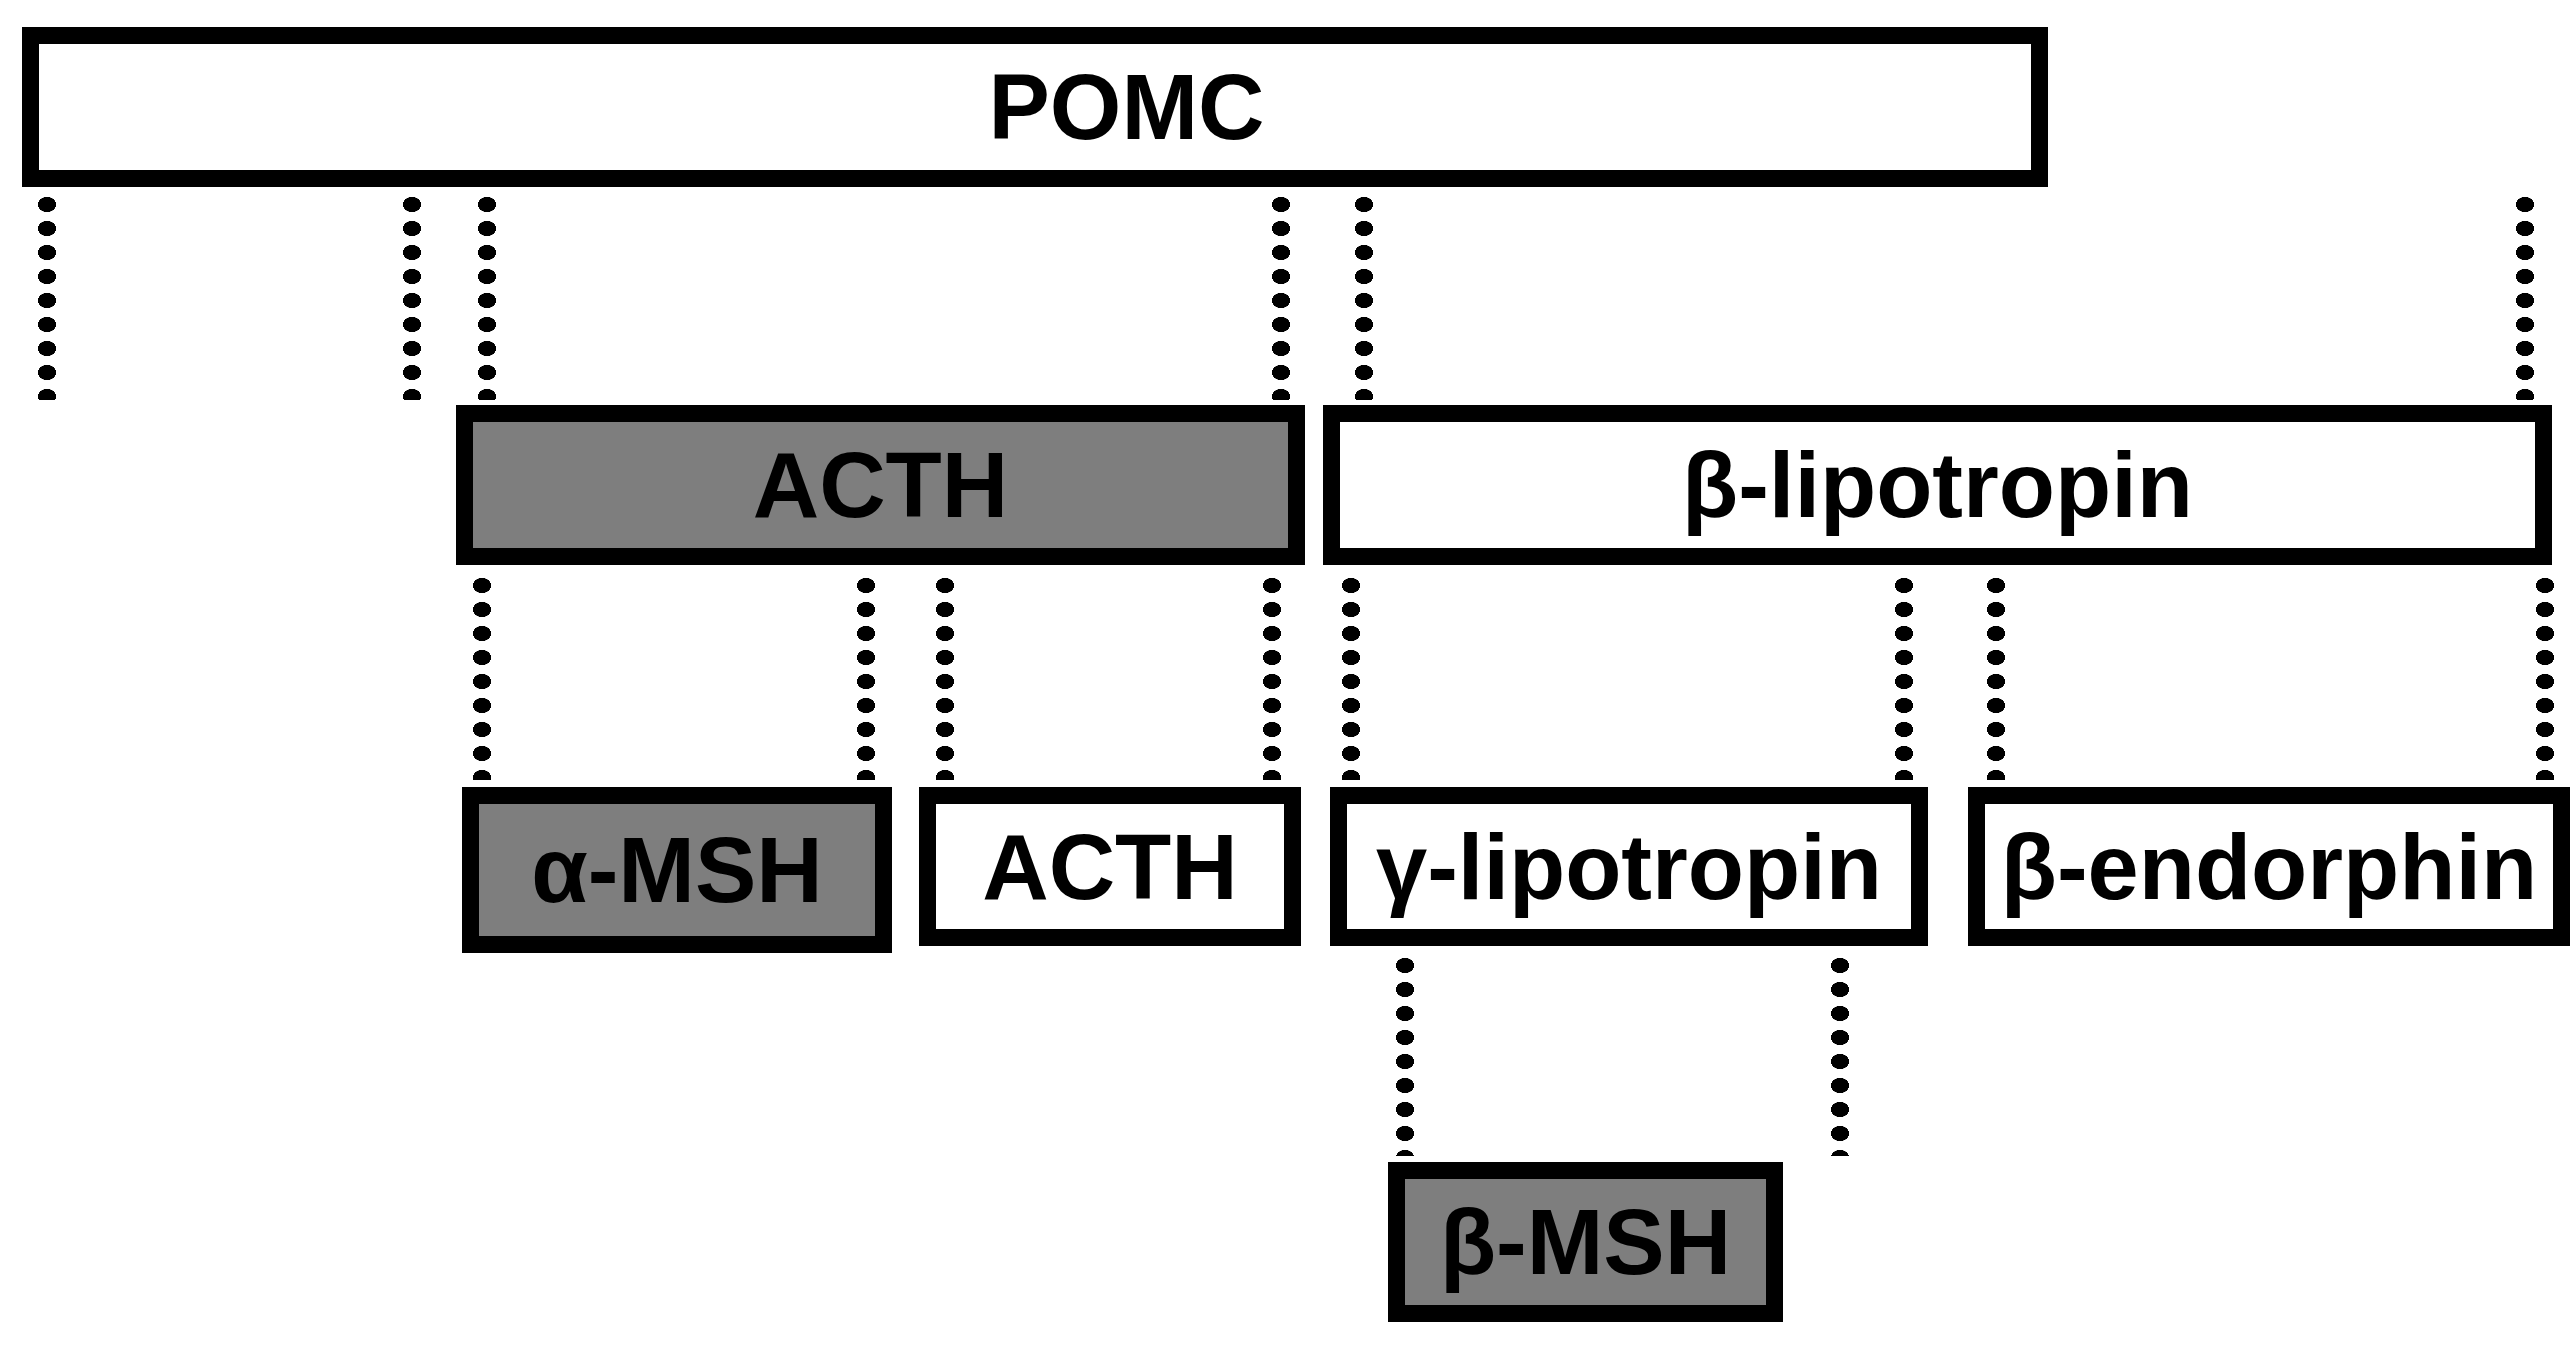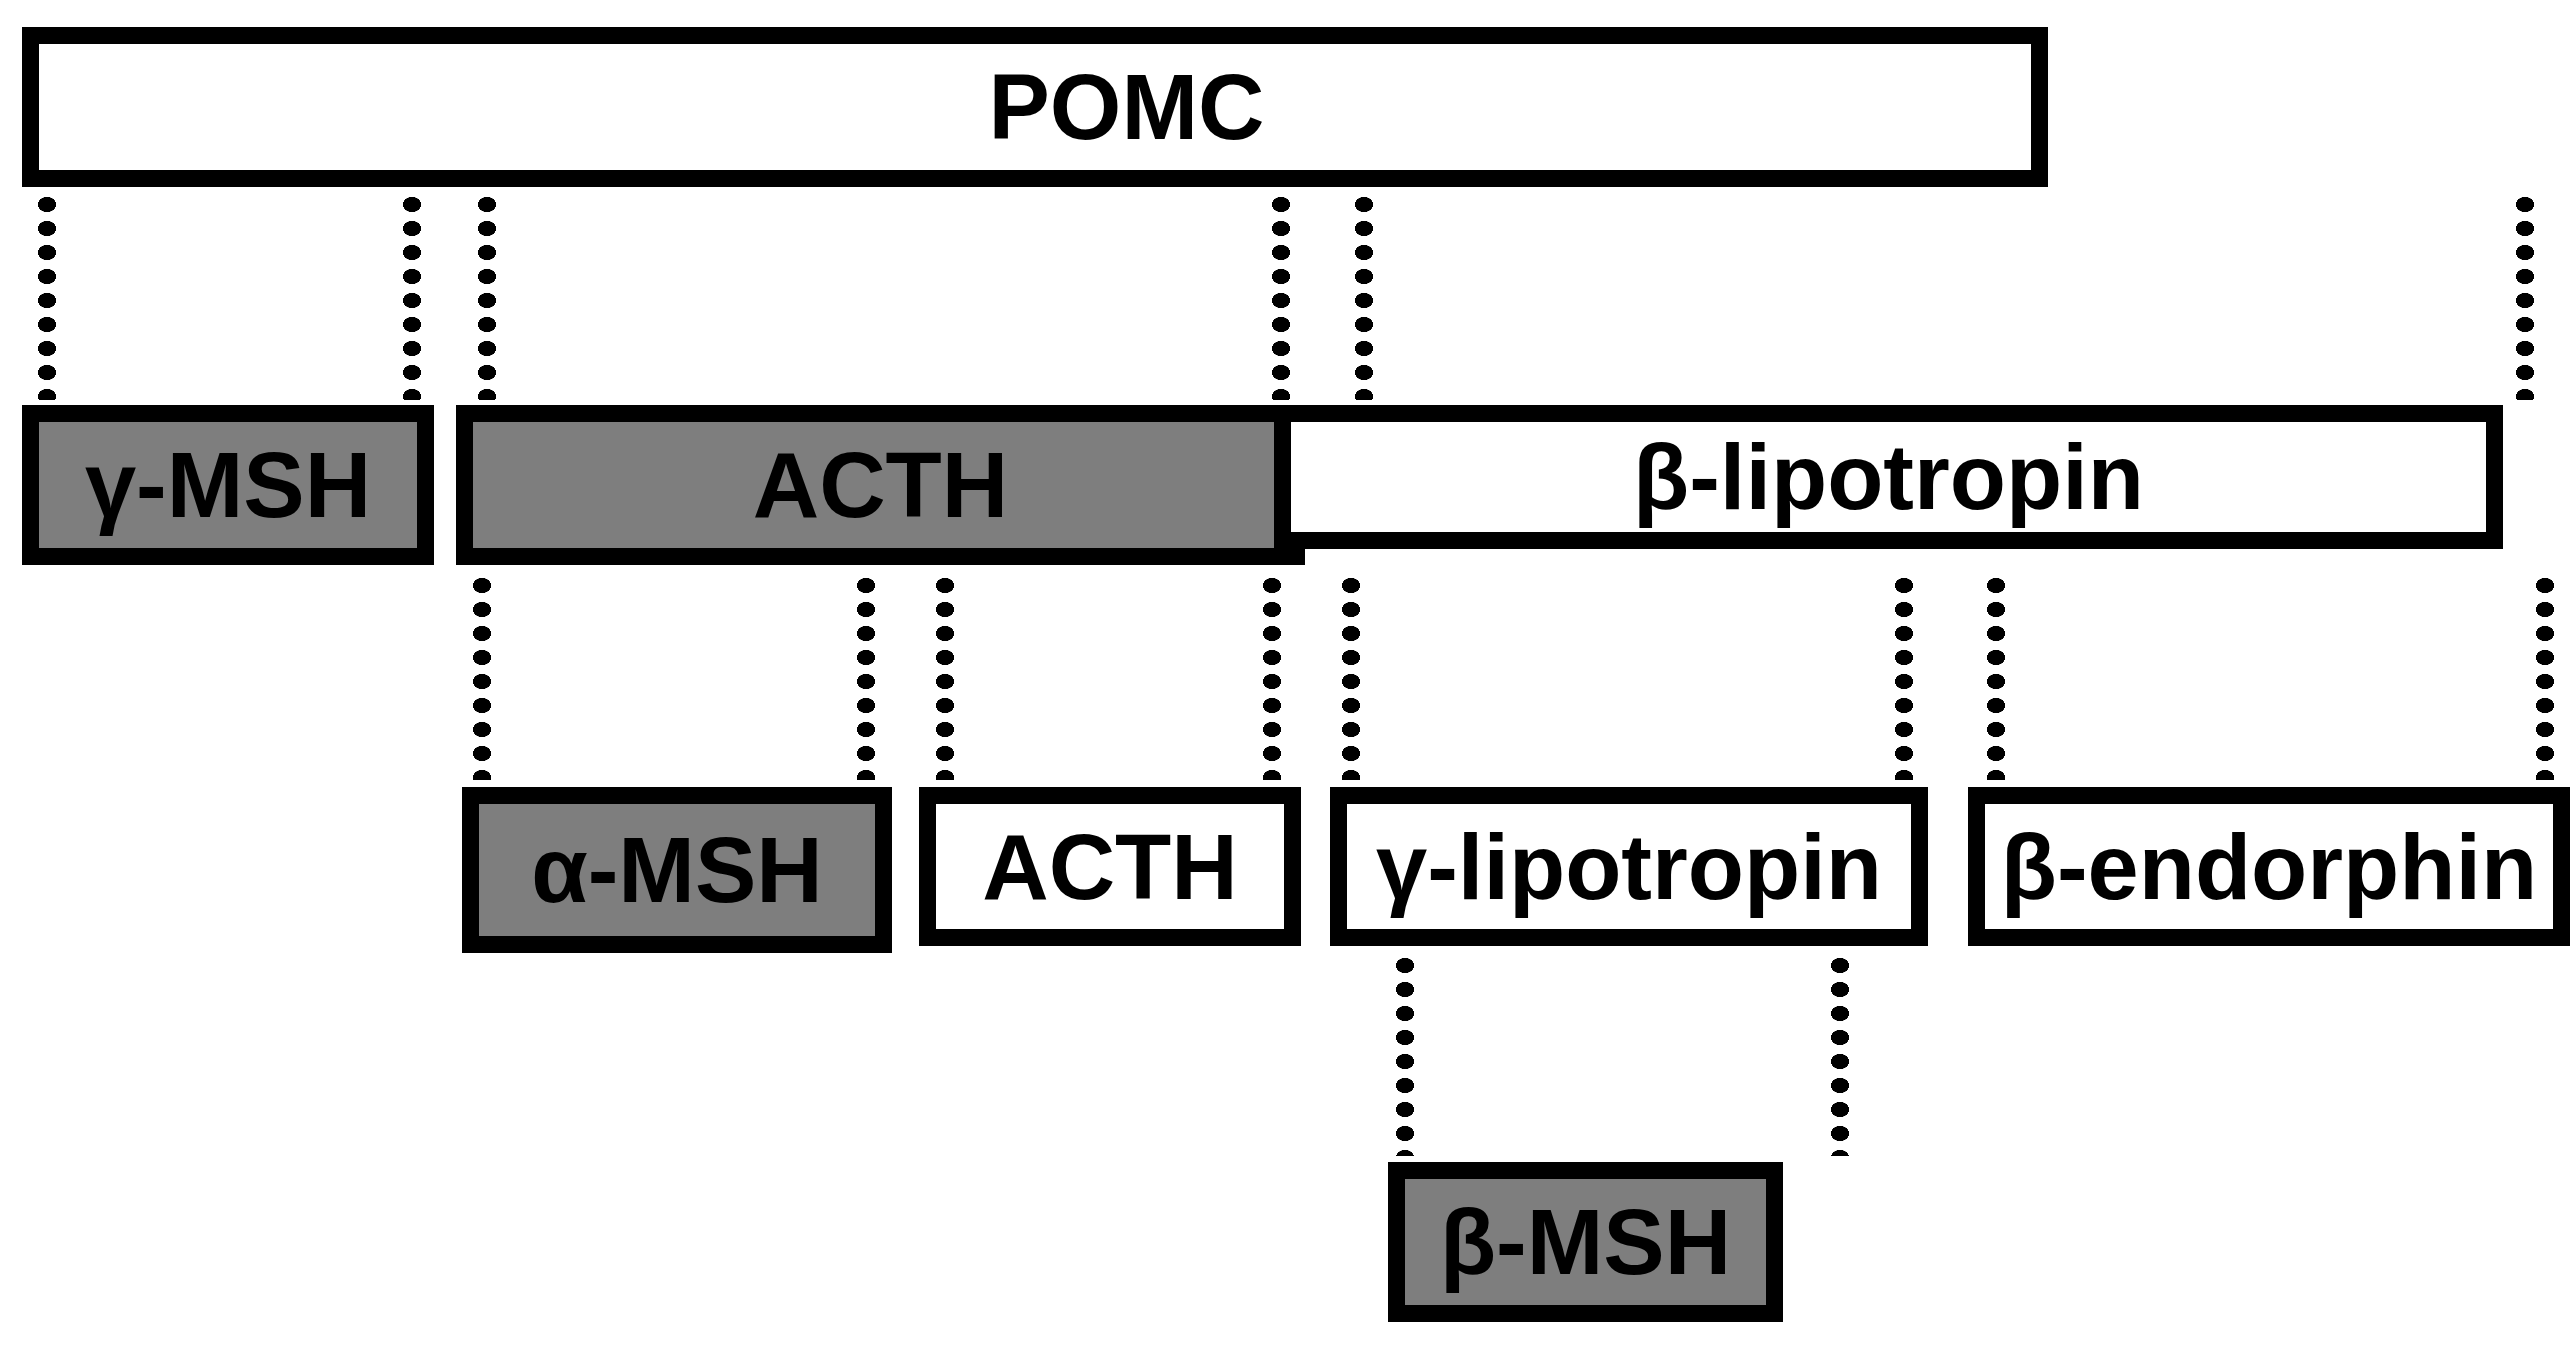--- a/index.html
+++ b/index.html
@@ -56,27 +56,24 @@
     <div class="connector" style="left: 1262px; top: 574px; height: 206px;"></div>
     <div class="connector" style="left: 1341px; top: 574px; height: 206px;"></div>
     <div class="connector" style="left: 1894px; top: 574px; height: 206px;"></div>
     <div class="connector" style="left: 1986px; top: 574px; height: 206px;"></div>
     <div class="connector" style="left: 2535px; top: 574px; height: 206px;"></div>
     <div class="connector" style="left: 1395px; top: 954px; height: 202px;"></div>
     <div class="connector" style="left: 1830px; top: 954px; height: 202px;"></div>
     <div class="node fill-white node-pomc" style="left: 22px; top: 27px; width: 2026px; height: 160px;">
       <span class="label">POMC</span>
     </div>
-    <div class="node fill-gray node-gamma-msh" style="left: 22px; top: 405px; width: 412px; height: 160px;">
-      <span class="label">γ-MSH</span>
-    </div>
     <div class="node fill-gray node-acth" style="left: 456px; top: 405px; width: 849px; height: 160px;">
       <span class="label">ACTH</span>
     </div>
-    <div class="node fill-white node-beta-lipotropin" style="left: 1274px; top: 405px; width: 1229px; height: 144px;">
+    <div class="node fill-white node-beta-lipotropin" style="left: 1323px; top: 405px; width: 1229px; height: 160px;">
       <span class="label">β-lipotropin</span>
     </div>
     <div class="node fill-gray node-alpha-msh" style="left: 462px; top: 787px; width: 430px; height: 166px;">
       <span class="label">α-MSH</span>
     </div>
     <div class="node fill-white node-clip" style="left: 919px; top: 787px; width: 382px; height: 159px;">
       <span class="label">ACTH</span>
     </div>
     <div class="node fill-white node-gamma-lipotropin" style="left: 1330px; top: 787px; width: 598px; height: 159px;">
       <span class="label">γ-lipotropin</span>

